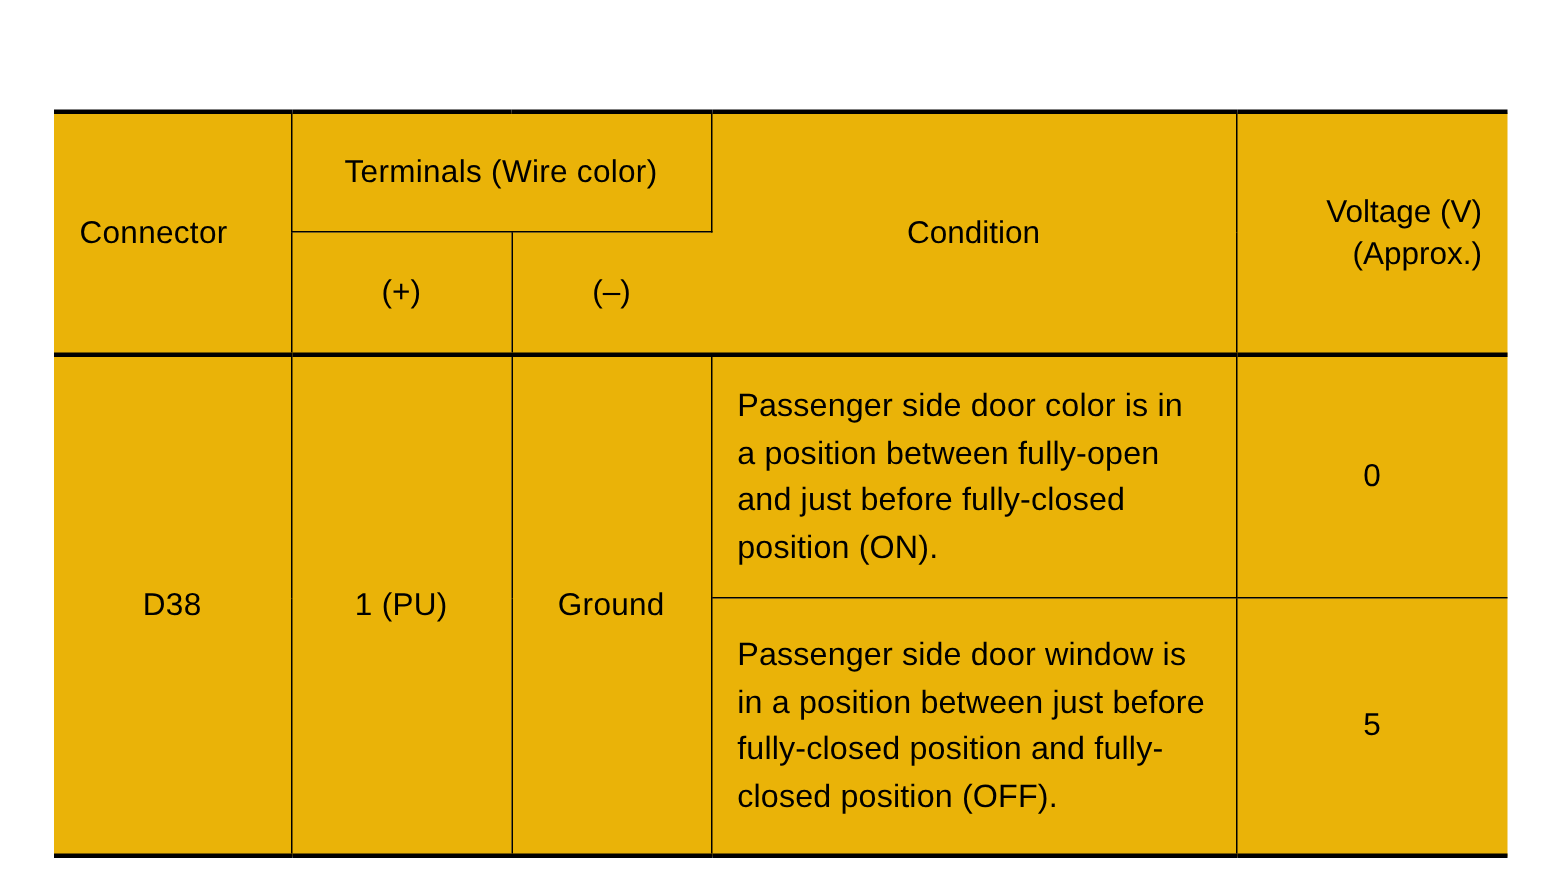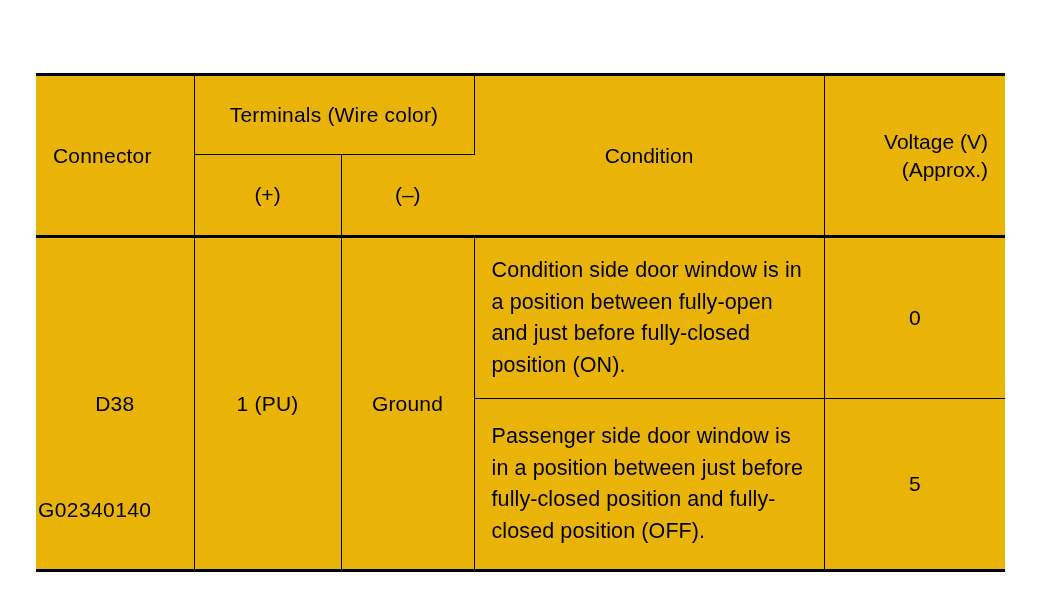--- a/index.html
+++ b/index.html
@@ -147,26 +147,25 @@
           <th class="th-sign rule-heavy-bottom vline-l vline-r">(+)</th>
           <th class="th-sign rule-heavy-bottom">(–)</th>
         </tr>
       </thead>
 
       <tbody>
         <tr class="cond-row-1">
           <td class="td-center rule-heavy-bottom" rowspan="2">D38</td>
           <td class="td-center rule-heavy-bottom vline-l vline-r" rowspan="2">1 (PU)</td>
           <td class="td-center rule-heavy-bottom vline-r" rowspan="2">Ground</td>
-          <td class="td-condition rule-thin-bottom vline-r">Condition side door window is in a position between fully-open and just before fully-closed position (ON).</td>
+          <td class="td-condition rule-thin-bottom vline-r">Passenger side door color is in a position between fully-open and just before fully-closed position (ON).</td>
           <td class="td-voltage rule-thin-bottom">0</td>
         </tr>
         <tr class="cond-row-2">
           <td class="td-condition rule-heavy-bottom vline-r">Passenger side door window is in a position between just before fully-closed position and fully-closed position (OFF).</td>
           <td class="td-voltage rule-heavy-bottom">5</td>
         </tr>
       </tbody>
     </table>
   </div>
 
-  <div class="caption">G02340140</div>
 
 </div>
 
 </body></html>

